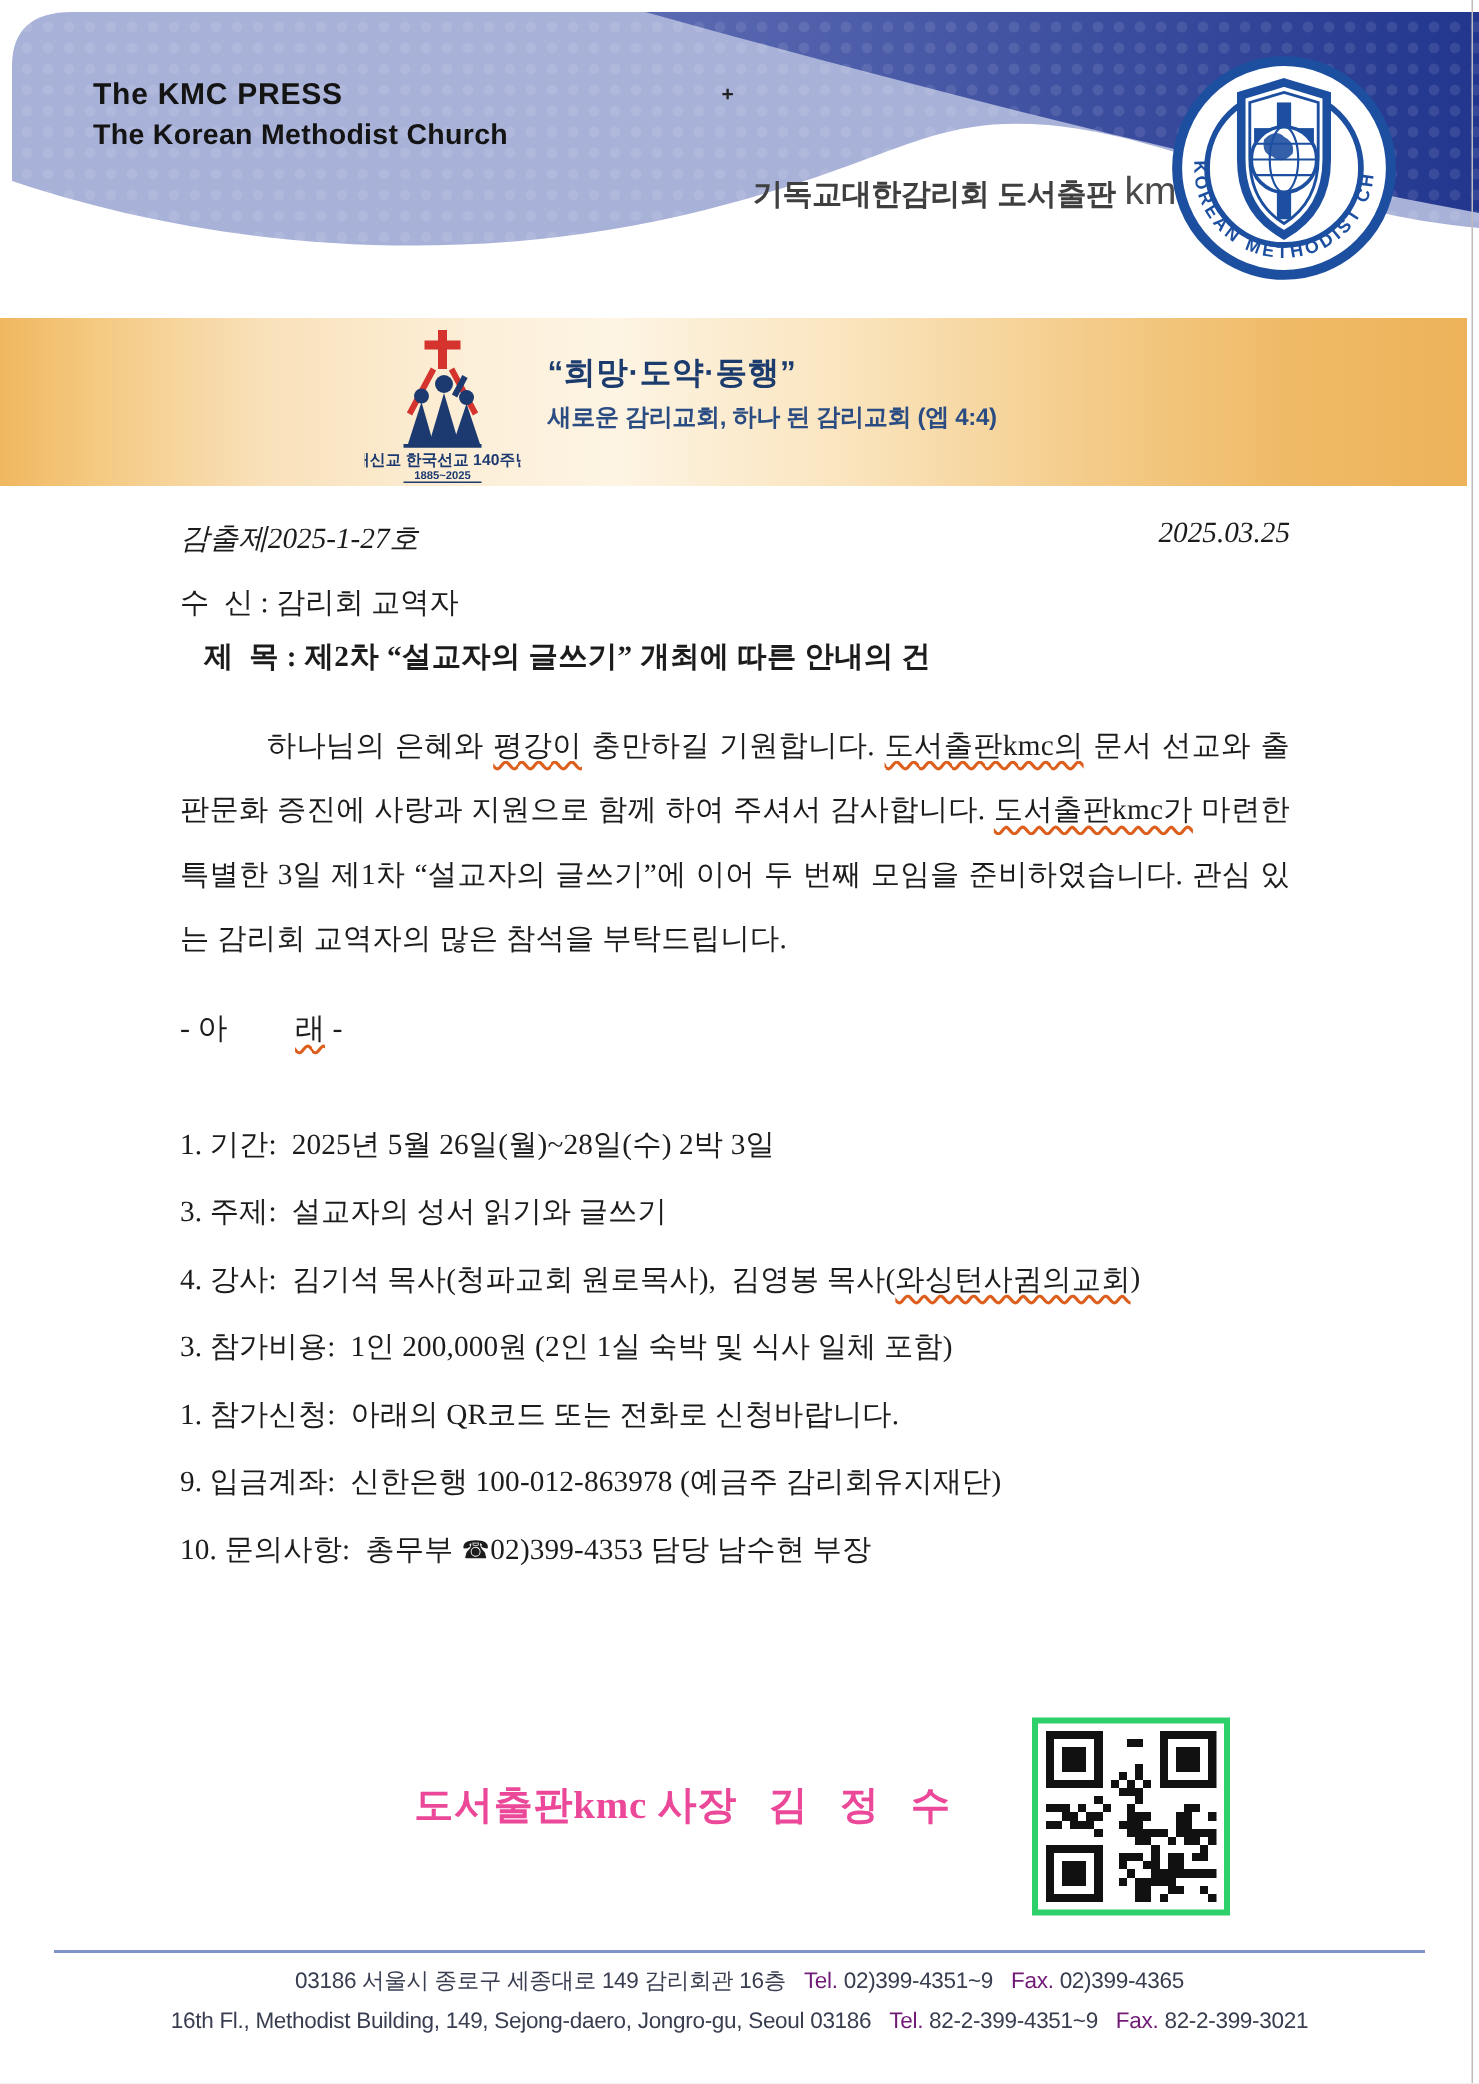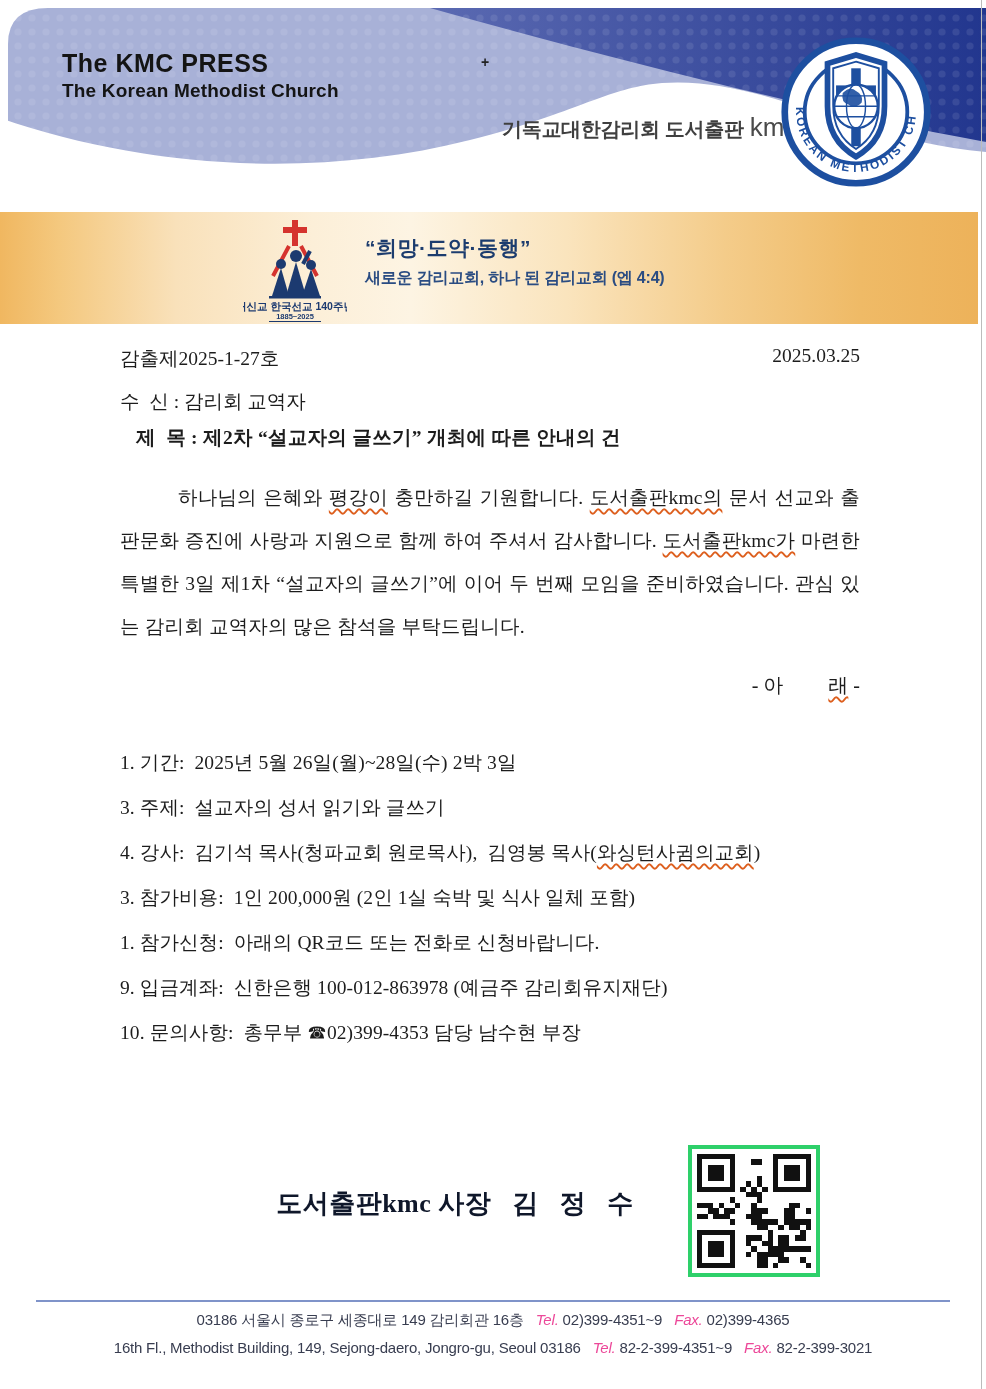--- a/index.html
+++ b/index.html
@@ -4,63 +4,63 @@
 <style>
   html,body{margin:0;padding:0;background:#e8e8e8;}
   .page{position:relative;width:986px;height:1389px;margin:0 auto;background:#ffffff;overflow:hidden;
         font-family:"Liberation Serif","DejaVu Serif",serif;color:#1c1c1c;}
   .edge-right{position:absolute;top:0;right:4px;width:1px;height:100%;background:#bcbcbc;}
 
   
   .header{position:absolute;left:0;top:0;width:986px;height:212px;}
   .header svg.bg{position:absolute;left:0;top:0;}
   .kmc-press{position:absolute;left:62px;top:48px;font-family:"Liberation Sans","DejaVu Sans",sans-serif;color:#141414;}
-  .kmc-press .t1{font-size:25px;font-weight:bold;letter-spacing:.5px;line-height:30px;}
+  .kmc-press .t1{font-size:20px;font-weight:bold;letter-spacing:.5px;line-height:30px;}
   .kmc-press .t2{font-size:19px;font-weight:bold;letter-spacing:.2px;line-height:26px;}
   .plus-mark{position:absolute;left:481px;top:54px;font-family:"Liberation Sans",sans-serif;font-size:14px;font-weight:bold;color:#222;}
   .publisher{position:absolute;left:502px;top:112px;font-family:"Liberation Sans","DejaVu Sans",sans-serif;
              font-size:20px;font-weight:600;color:#3f3f3f;letter-spacing:-.3px;white-space:nowrap;}
   .kmc-logo{position:relative;font-size:26px;font-weight:500;color:#4a4a4a;letter-spacing:0;margin-left:6px;}
   .kmc-logo .dots{position:absolute;top:-4px;right:-1px;font-size:10px;letter-spacing:1px;color:#4a4a4a;}
   .seal{position:absolute;left:780px;top:36px;width:152px;height:152px;}
 
   
   .banner{position:absolute;left:0;top:212px;width:978px;height:112px;
           background:linear-gradient(90deg,#f0b760 0%,#f4c87e 6%,#f9e1ba 18%,#fcefd8 32%,#fdf4e3 42%,
                      #fae4bd 58%,#f4cc8a 74%,#efba66 88%,#edb25a 100%);}
   .anniv-logo{position:absolute;left:243px;top:6px;width:104px;height:104px;}
   .slogans{position:absolute;left:365px;top:22px;width:360px;text-align:left;
            font-family:"Liberation Sans","DejaVu Sans",sans-serif;}
   .slogan1{font-size:21px;font-weight:bold;color:#1c3c6e;letter-spacing:.5px;}
   .slogan2{font-size:16px;font-weight:600;color:#2a4c82;margin-top:6px;letter-spacing:-.2px;}
 
   
   .letter{position:absolute;left:120px;top:0;width:740px;font-size:19.5px;}
-  .row-docno{position:absolute;top:345px;left:0;width:740px;display:flex;justify-content:space-between;white-space:pre;}
+  .row-docno{position:absolute;top:345px;left:0;width:740px;display:flex;justify-content:space-between;white-space:pre;font-style:italic;}
   .row-recipient{position:absolute;top:388px;left:0;white-space:pre;}
   .row-subject{position:absolute;top:424px;left:0;font-weight:bold;white-space:pre;letter-spacing:.3px;margin-left:16px;}
   .paragraph{position:absolute;top:476px;left:0;width:740px;line-height:43px;text-align:justify;
              text-indent:58px;word-break:break-all;letter-spacing:.2px;}
-  .below-line{position:absolute;top:672px;left:0;width:740px;text-align:right;font-size:20px;white-space:pre;}
+  .below-line{position:absolute;top:672px;left:0;width:740px;text-align:left;font-size:20px;white-space:pre;}
   .list{position:absolute;top:740px;left:0;width:740px;}
   .list-item{height:45px;display:flex;align-items:center;white-space:pre;letter-spacing:.1px;}
   .signature{position:absolute;top:1186px;left:55px;width:560px;text-align:center;
-             font-size:26px;font-weight:bold;white-space:pre;letter-spacing:.5px;color:#0f172a;}
+             font-size:26px;font-weight:bold;white-space:pre;letter-spacing:.5px;color:#ec4899;}
   .spell{text-decoration:underline wavy #dd5f1e 1.5px;text-underline-offset:4px;}
 
   
   .qr-box{position:absolute;left:688px;top:1145px;width:114px;height:114px;background:#fff;
           border:4px solid #2ed06a;padding:5px;}
   .qr-box svg{display:block;width:114px;height:114px;shape-rendering:crispEdges;}
 
   
   .footer{position:absolute;left:36px;top:1300px;width:914px;border-top:2px solid #7f93c9;
           font-family:"Liberation Sans","DejaVu Sans",sans-serif;font-size:15px;color:#383d50;}
   .footer-line{text-align:center;margin-top:9px;letter-spacing:-.2px;white-space:pre;}
-  .flabel{color:#ec4899;margin:0 4px 0 12px;font-style:italic;}
+  .flabel{color:#701a75;margin:0 4px 0 12px;}
 </style>
 </head>
 <body>
 
 <div class="page">
 
   <div class="header">
     <svg class="bg" width="986" height="212" viewBox="0 0 986 212">
       <defs>
         <pattern id="dots" width="14" height="14" patternUnits="userSpaceOnUse">

